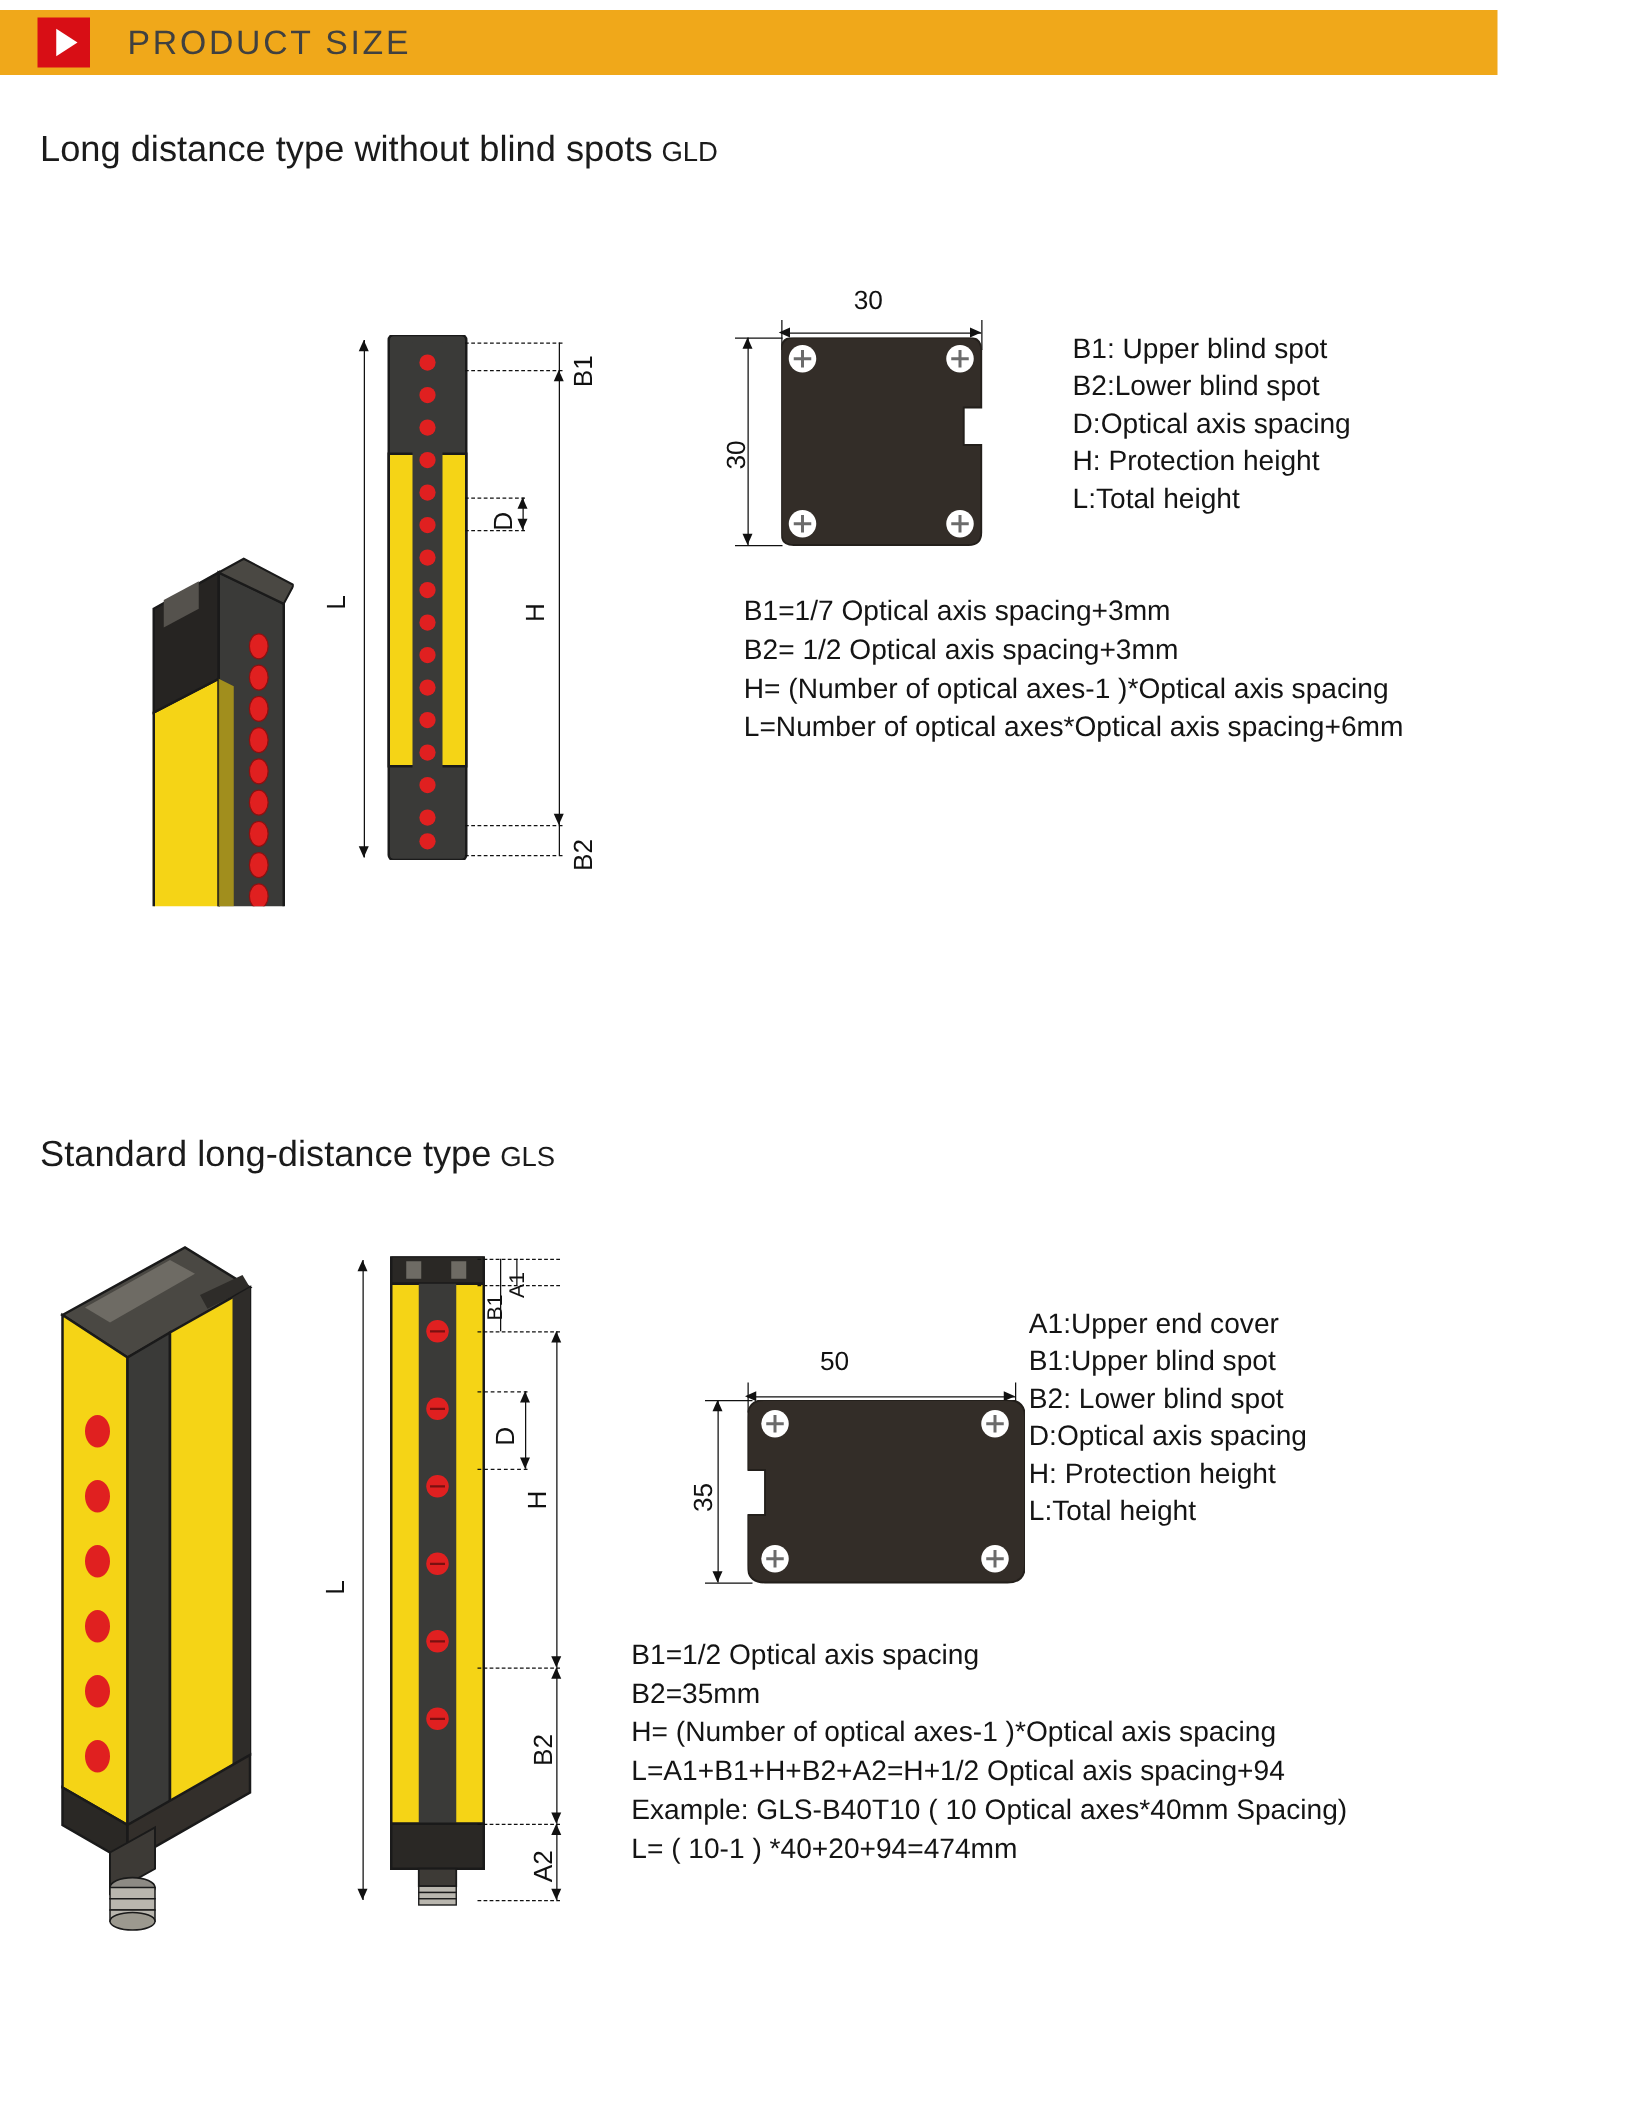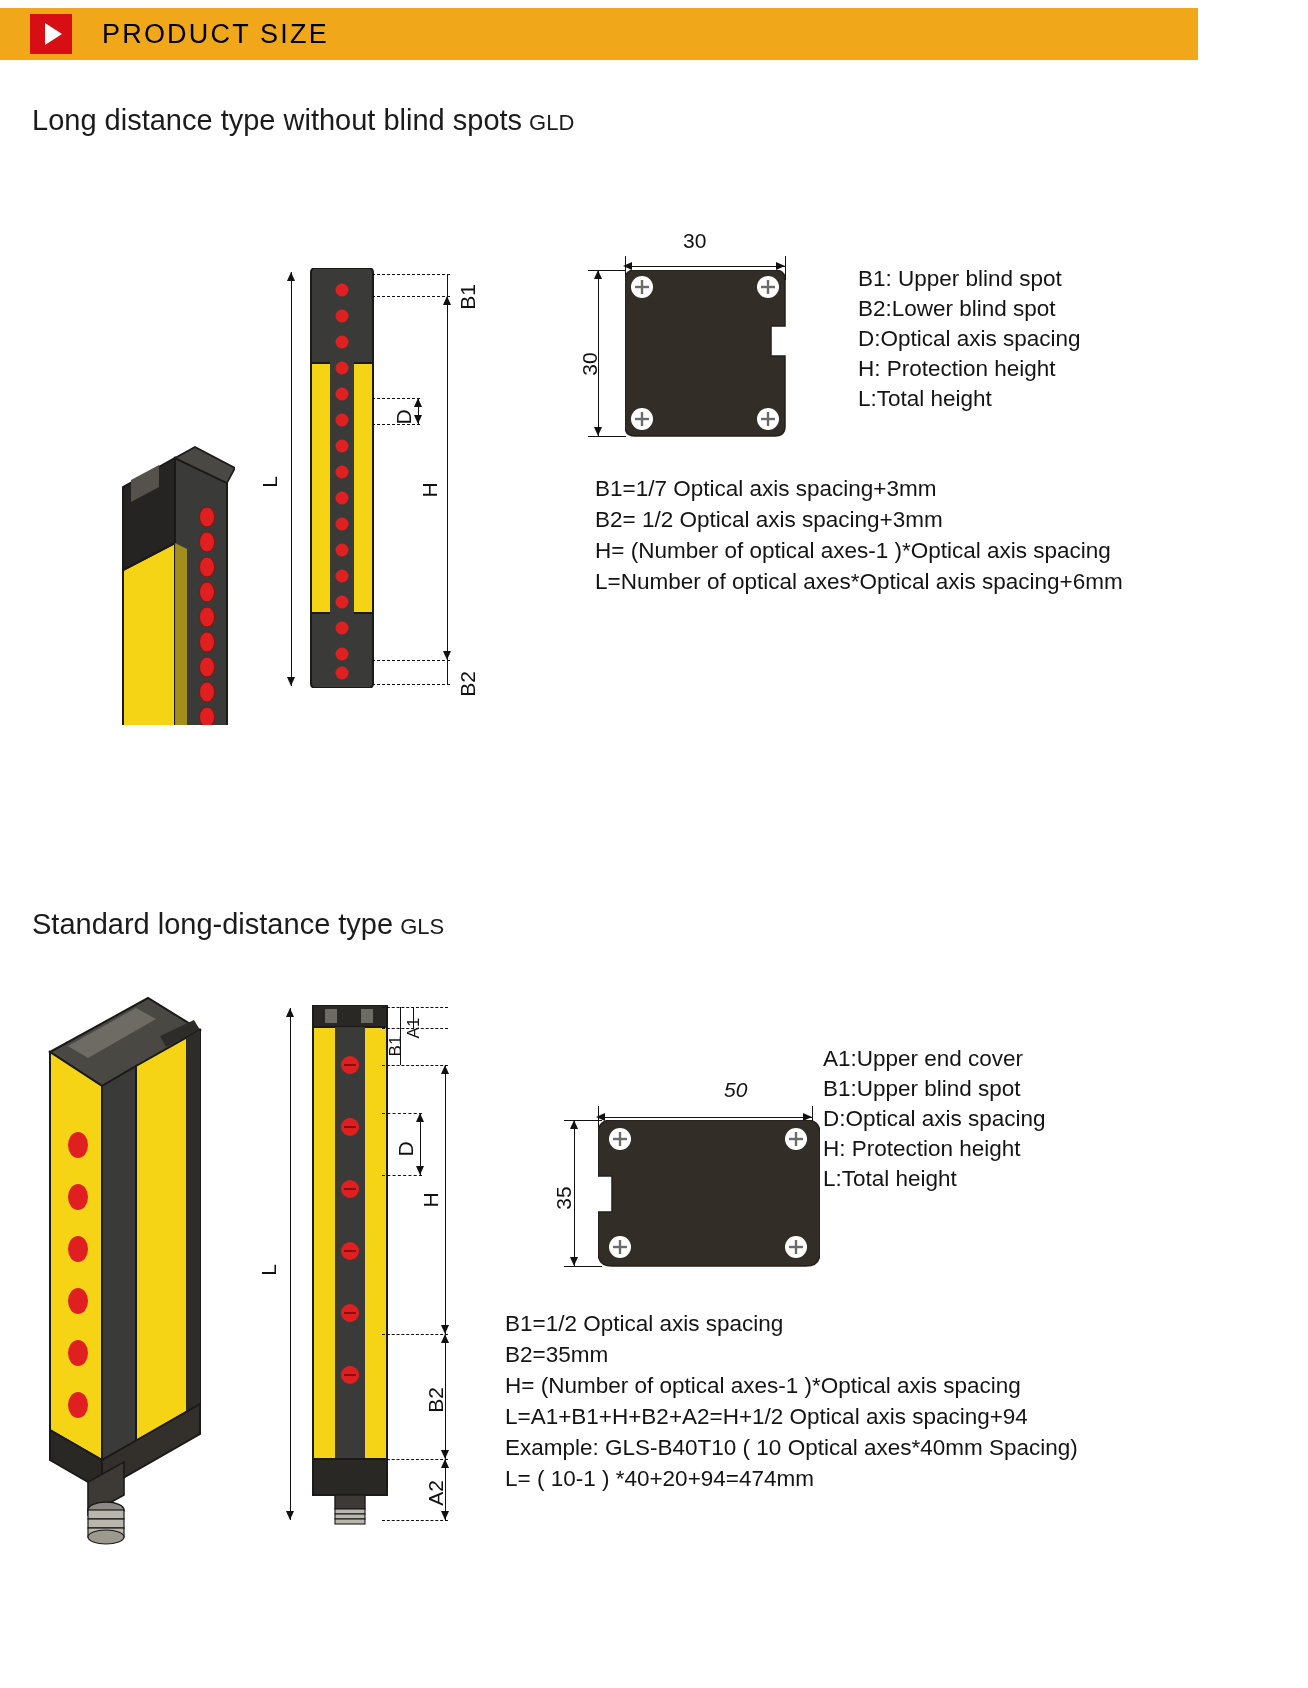--- a/index.html
+++ b/index.html
@@ -16,21 +16,21 @@
   .play-badge{
     width:42px;height:40px;background:#D80E15;margin-left:30px;
     display:flex;align-items:center;justify-content:center;flex:0 0 auto;
   }
   .play-badge .tri{
     width:0;height:0;border-left:17px solid #ffffff;
     border-top:11px solid transparent;border-bottom:11px solid transparent;
     margin-left:4px;
   }
   .header-title{
-    margin-left:30px;font-size:27px;letter-spacing:2.2px;color:#000000;
+    margin-left:30px;font-size:27px;letter-spacing:2.2px;color:#404040;
     font-weight:400;
   }
   
   .sec-title{position:absolute;white-space:nowrap;}
   .sec-title .main{font-size:29px;color:#1b1b1b;font-weight:400;}
   .sec-title .code{font-size:22px;color:#1b1b1b;margin-left:7px;}
   
   .legend{position:absolute;white-space:nowrap;}
   .legend div{font-size:22.5px;line-height:30px;color:#141414;white-space:nowrap;}
   .formulas{position:absolute;white-space:nowrap;}
@@ -325,21 +325,21 @@
 <div class="solid-v" style="left:445px;top:1334px;height:125px;"></div>
 <div class="ar ar-u" style="left:441px;top:1334px;"></div>
 <div class="ar ar-d" style="left:441px;top:1450px;"></div>
 <div class="vlabel rot90" style="left:423px;top:1388px;">B2</div>
 
 <div class="solid-v" style="left:445px;top:1459px;height:61px;"></div>
 <div class="ar ar-u" style="left:441px;top:1459px;"></div>
 <div class="ar ar-d" style="left:441px;top:1511px;"></div>
 <div class="vlabel rot90" style="left:423px;top:1481px;">A2</div>
 
-<div class="dimlabel" style="left:724px;top:1078px;font-style:italic;">50</div>
+<div class="dimlabel" style="left:656px;top:1078px;">50</div>
 <div class="solid-h" style="left:598px;top:1117px;width:214px;"></div>
 <div class="ar ar-l" style="left:596px;top:1113px;"></div>
 <div class="ar ar-r" style="left:803px;top:1113px;"></div>
 <div class="tick-v" style="left:598px;top:1106px;height:24px;"></div>
 <div class="tick-v" style="left:812px;top:1106px;height:24px;"></div>
 
 <div class="vlabel rot90" style="left:552px;top:1186px;">35</div>
 <div class="solid-v" style="left:574px;top:1120px;height:146px;"></div>
 <div class="ar ar-u" style="left:570px;top:1120px;"></div>
 <div class="ar ar-d" style="left:570px;top:1257px;"></div>
@@ -363,20 +363,21 @@
     <line x1="15" y1="127" x2="29" y2="127"></line>
       <line x1="22" y1="120" x2="22" y2="134"></line>
     <line x1="191" y1="127" x2="205" y2="127"></line>
       <line x1="198" y1="120" x2="198" y2="134"></line>
   </g>
 </svg>
 
 <div class="legend" style="left:823px;top:1044px;">
   <div>A1:Upper end cover</div>
   <div>B1:Upper blind spot</div>
+  <div>B2: Lower blind spot</div>
   <div>D:Optical axis spacing</div>
   <div>H: Protection height</div>
   <div>L:Total height</div>
 </div>
 
 <div class="formulas" style="left:505px;top:1308px;">
   <div>B1=1/2 Optical axis spacing</div>
   <div>B2=35mm</div>
   <div>H= (Number of optical axes-1 )*Optical axis spacing</div>
   <div>L=A1+B1+H+B2+A2=H+1/2 Optical axis spacing+94</div>

